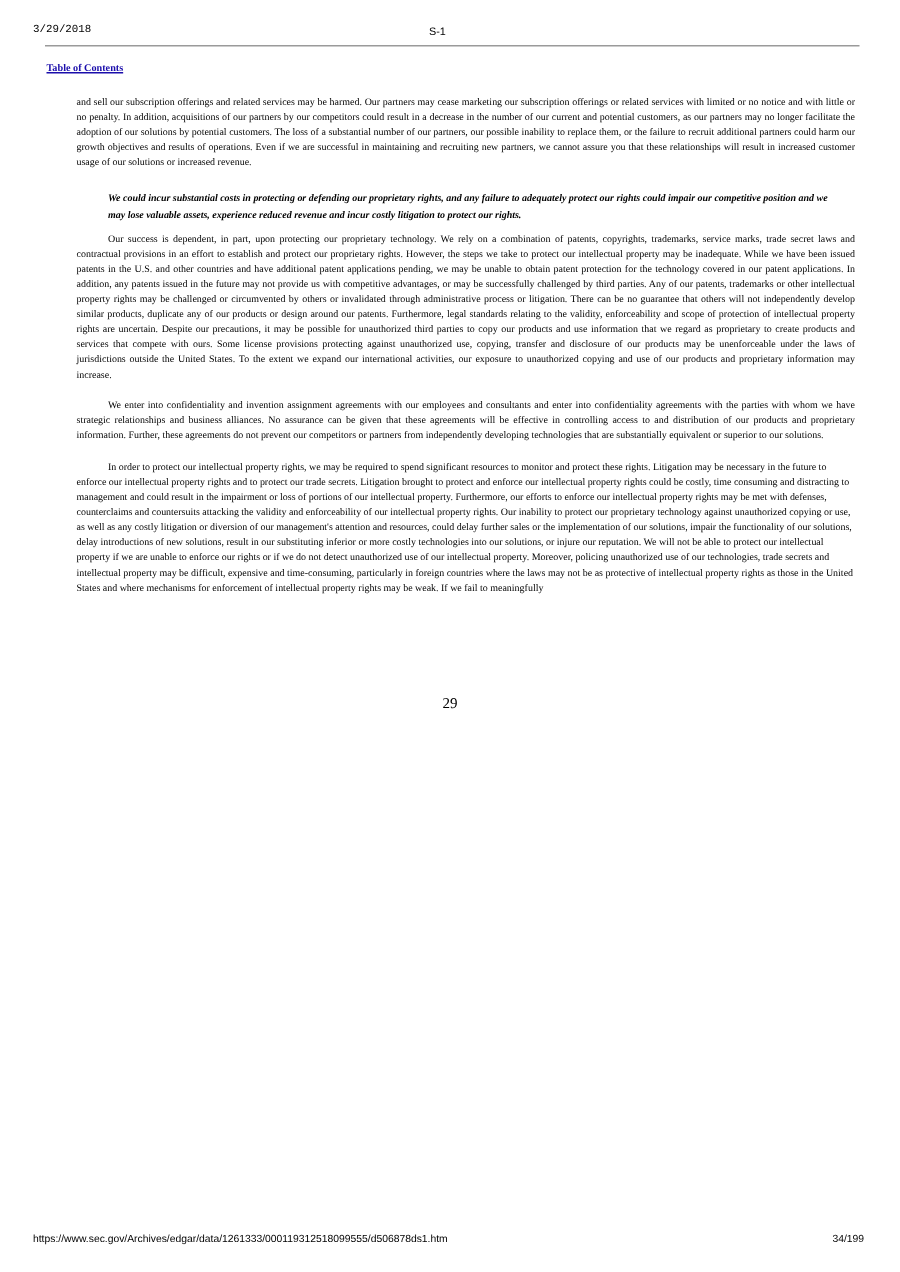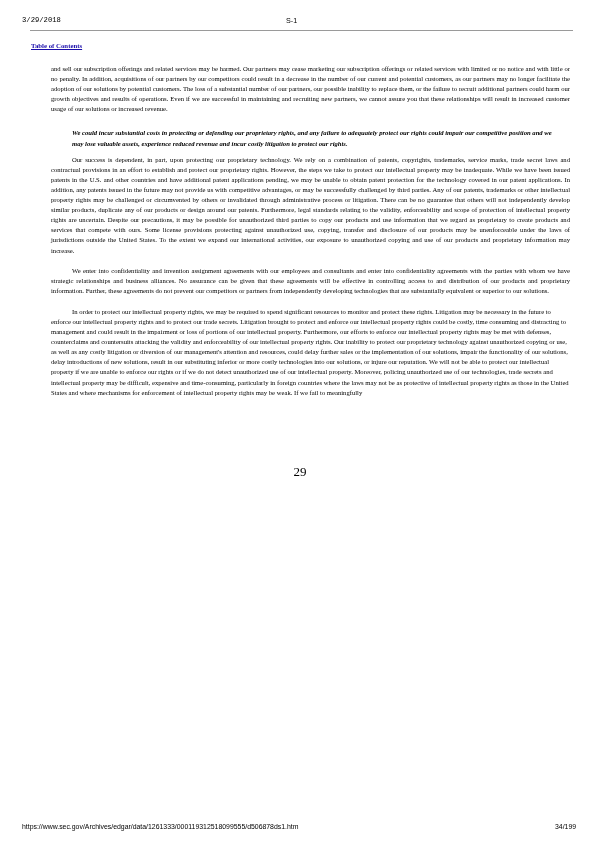--- a/index.html
+++ b/index.html
@@ -6,21 +6,21 @@
   body { width: 600px; height: 848px; position: relative; overflow: hidden; font-family: "Liberation Serif", serif; color: #000; }
   .hdr-date { position: absolute; left: 22px; top: 16px; font-family: Liberation Mono, monospace; font-size: 7.2px; }
   .hdr-title { position: absolute; left: 286px; top: 16px; font-family: "Liberation Sans", sans-serif; font-size: 7.2px; }
   .hdr-rule { position: absolute; left: 30px; top: 30px; width: 543px; height: 0; border-top: 1px solid #9a9a9a; }
   .toc-link { position: absolute; left: 31px; top: 42px; font-family: "Liberation Serif", serif; font-weight: bold; font-size: 6.8px; color: #1a0dab; text-decoration: underline; cursor: pointer; }
   .content { position: absolute; left: 51px; top: 64px; width: 519px; font-size: 6.65px; line-height: 10.1px; text-align: justify; }
   .content p { margin: 0 0 10.5px 0; }
   .content p.indent { text-indent: 21px; }
   .content p.heading { font-weight: bold; font-style: italic; padding-left: 21px; padding-right: 14px; margin-bottom: 6px; text-align: left; }
   .content p.tight { margin-bottom: 4px; }
-  .page-num { position: absolute; left: 0; width: 600px; top: 464px; text-align: center; font-size: 13px; }
+  .page-num { position: absolute; left: 0; width: 600px; top: 464px; text-align: center; font-size: 10px; }
   .ftr-url { position: absolute; left: 22px; top: 823px; font-family: "Liberation Sans", sans-serif; font-size: 6.9px; }
   .ftr-page { position: absolute; left: 555px; top: 823px; font-family: "Liberation Sans", sans-serif; font-size: 6.9px; }
 </style>
 </head>
 <body>
 
 <div class="hdr-date">3/29/2018</div>
 <div class="hdr-title">S-1</div>
 <div class="hdr-rule"></div>
 

